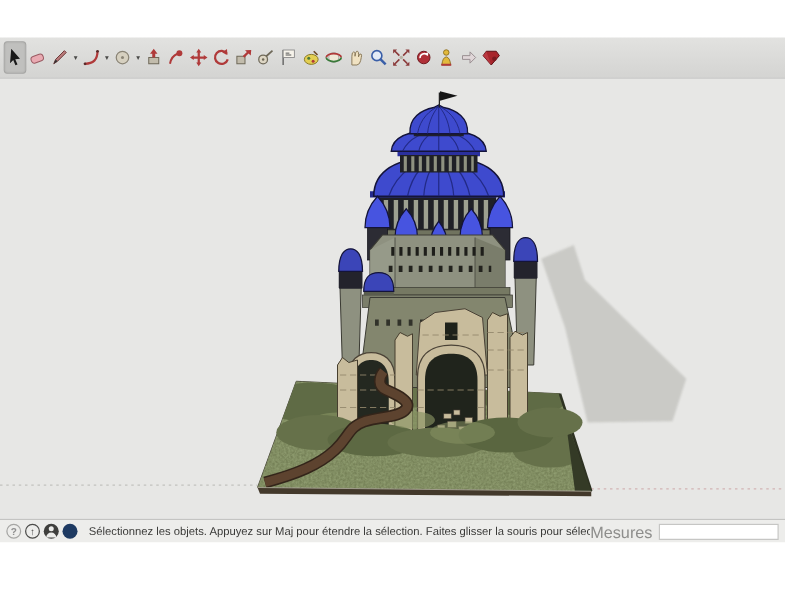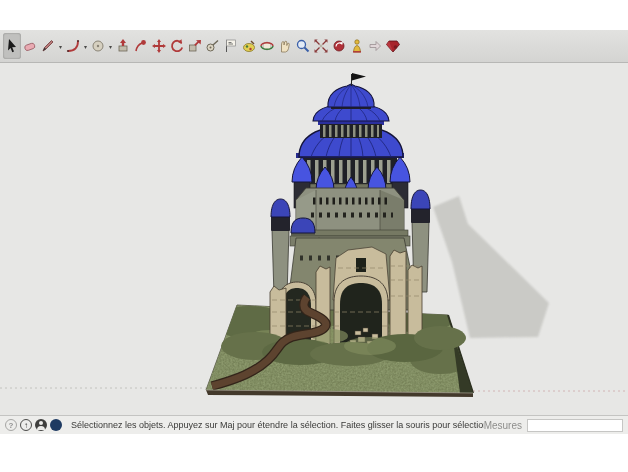--- a/index.html
+++ b/index.html
@@ -24,21 +24,21 @@
              border-top:1px solid #c4c4c2;display:flex;align-items:center;padding:0 5px;box-sizing:border-box;}
   .sicon{width:12px;height:12px;border-radius:50%;font:bold 8px/11px "Liberation Sans",sans-serif;
          text-align:center;margin-right:3px;flex:0 0 auto;box-sizing:border-box;}
   .sicon.ring{border:1px solid #a6a6a4;color:#909090;}
   .sicon.geo{border:1px solid #4c4c4a;color:#3c3c3a;}
   .sicon.user{background:#3f3f3d;position:relative;}
   .sicon.user::before{content:"";position:absolute;width:4px;height:4px;border-radius:50%;background:#ececea;left:4px;top:2px;}
   .sicon.user::after{content:"";position:absolute;width:8px;height:4px;border-radius:4px 4px 0 0;background:#ececea;left:2px;top:7px;}
   .sicon.dot{background:#1e3a62;}
   .status-msg{font-size:9px;color:#3a3a38;margin-left:6px;white-space:nowrap;flex:1 1 auto;overflow:hidden;}
-  .measures-label{font-size:10px;color:#8e8e8c;margin-right:5px;flex:0 0 auto;}
+  .measures-label{font-size:13px;color:#8e8e8c;margin-right:5px;flex:0 0 auto;}
   .measures-input{width:96px;height:13px;font-size:9px;border:1px solid #c6c6c4;background:#fff;
                   padding:0 3px;box-sizing:border-box;flex:0 0 auto;}
   .bottom-margin{position:absolute;left:0;top:434px;width:628px;height:38px;background:#ffffff;}
 </style>
 </head>
 <body>
 
 <div class="top-margin"></div>
 
 <div class="toolbar">

